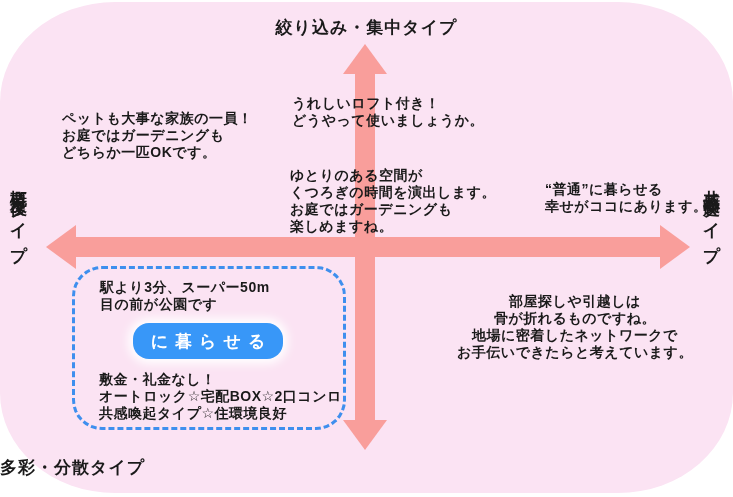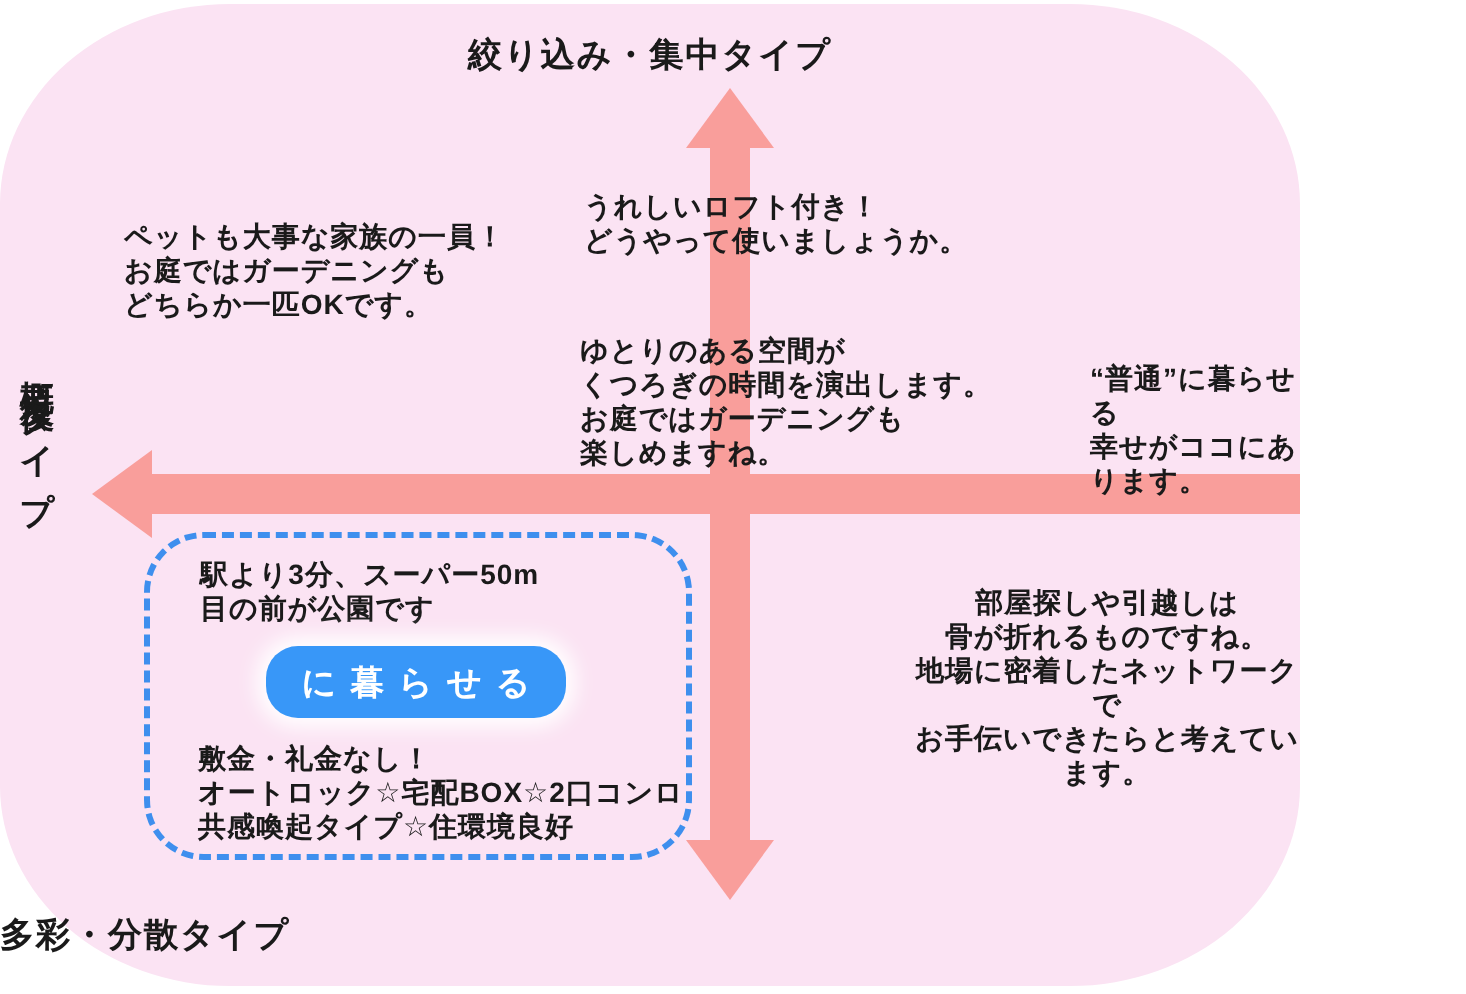--- a/index.html
+++ b/index.html
@@ -1,17 +1,17 @@
 <!DOCTYPE html>
 <html><head>
 <meta charset="utf-8">
 <style>
   html,body{margin:0;padding:0;background:#ffffff;}
   .stage{
-    position:relative;width:650px;height:497px;background:#ffffff;overflow:hidden;
+    position:relative;width:733px;height:497px;background:#ffffff;overflow:hidden;
     font-family:"Liberation Sans","DejaVu Sans",sans-serif;color:#1a1a1a;
   }
   .pink-bg{
     position:absolute;left:0;top:2px;right:0;bottom:4px;
     background:#fbe3f3;border-radius:115px/100px;
   }
   
   .shaft-v{position:absolute;left:355px;top:72px;width:20px;height:350px;background:#f99e9b;}
   .shaft-h{position:absolute;left:74px;top:237px;width:590px;height:20px;background:#f99e9b;}
   .head{position:absolute;width:0;height:0;}

